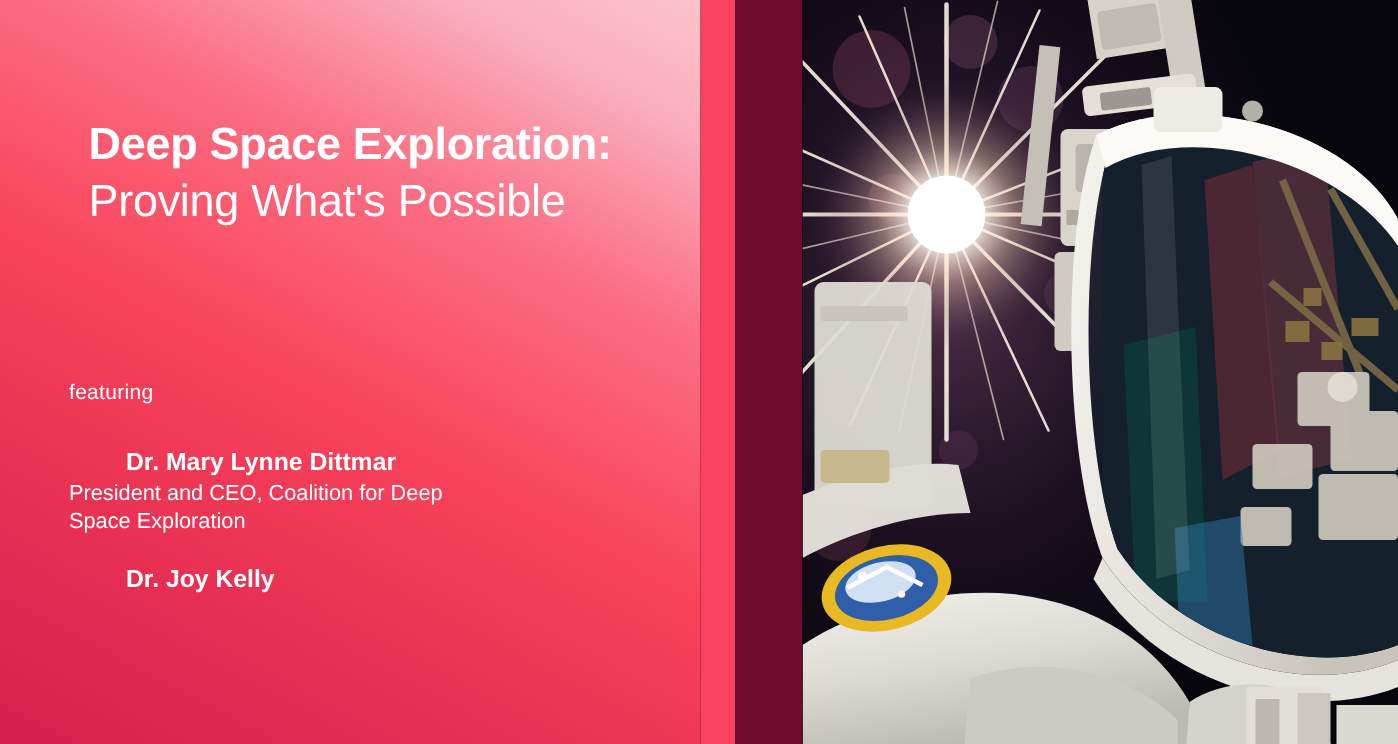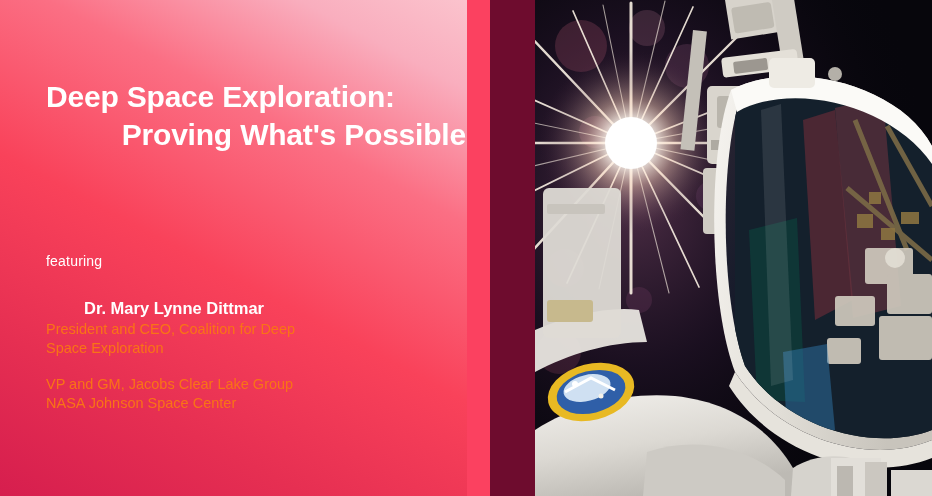--- a/index.html
+++ b/index.html
@@ -62,23 +62,24 @@
     left: 46px;
     top: 78px;
     width: 420px;
   }
   .title-line {
     color: #ffffff;
     font-size: 30px;
     line-height: 38px;
     letter-spacing: -0.2px;
     white-space: nowrap;
+    margin-left: 13px;
   }
   .title-line-1 { font-weight: bold; }
-  .title-line-2 { font-weight: 700; text-align: right; }
+  .title-line-2 { font-weight: 400; }
 
   .featuring {
     position: absolute;
     left: 46px;
     top: 253px;
     color: #ffffff;
     font-size: 14px;
     font-weight: 400;
     letter-spacing: 0.2px;
   }
@@ -93,21 +94,21 @@
 
   .speaker-name {
     color: #ffffff;
     font-size: 16.5px;
     font-weight: bold;
     line-height: 22px;
     margin-bottom: 1px;
     margin-left: 38px;
   }
   .speaker-role {
-    color: #f97316;
+    color: #ffffff;
     font-size: 14.5px;
     font-weight: 400;
     line-height: 19px;
     white-space: pre-line;
   }
 
   
   .photo {
     position: absolute;
     left: 535px;
@@ -137,22 +138,21 @@
 
     <div class="featuring">featuring</div>
 
     <div class="speaker speaker-1">
       <div class="speaker-name">Dr. Mary Lynne Dittmar</div>
       <div class="speaker-role">President and CEO, Coalition for Deep
 Space Exploration</div>
     </div>
 
     <div class="speaker speaker-2">
-      <div class="speaker-role">VP and GM, Jacobs Clear Lake Group
-NASA Johnson Space Center</div>
+      <div class="speaker-name">Dr. Joy Kelly</div>
     </div>
 
   </div>
 
   <div class="photo">
     <svg width="397" height="496" viewBox="0 0 397 496" xmlns="http://www.w3.org/2000/svg">
       <defs>
         <radialGradient id="sunGlow" cx="0.5" cy="0.5" r="0.5">
           <stop offset="0%" stop-color="#ffffff" stop-opacity="1"></stop>
           <stop offset="22%" stop-color="#fffdf6" stop-opacity="0.95"></stop>

